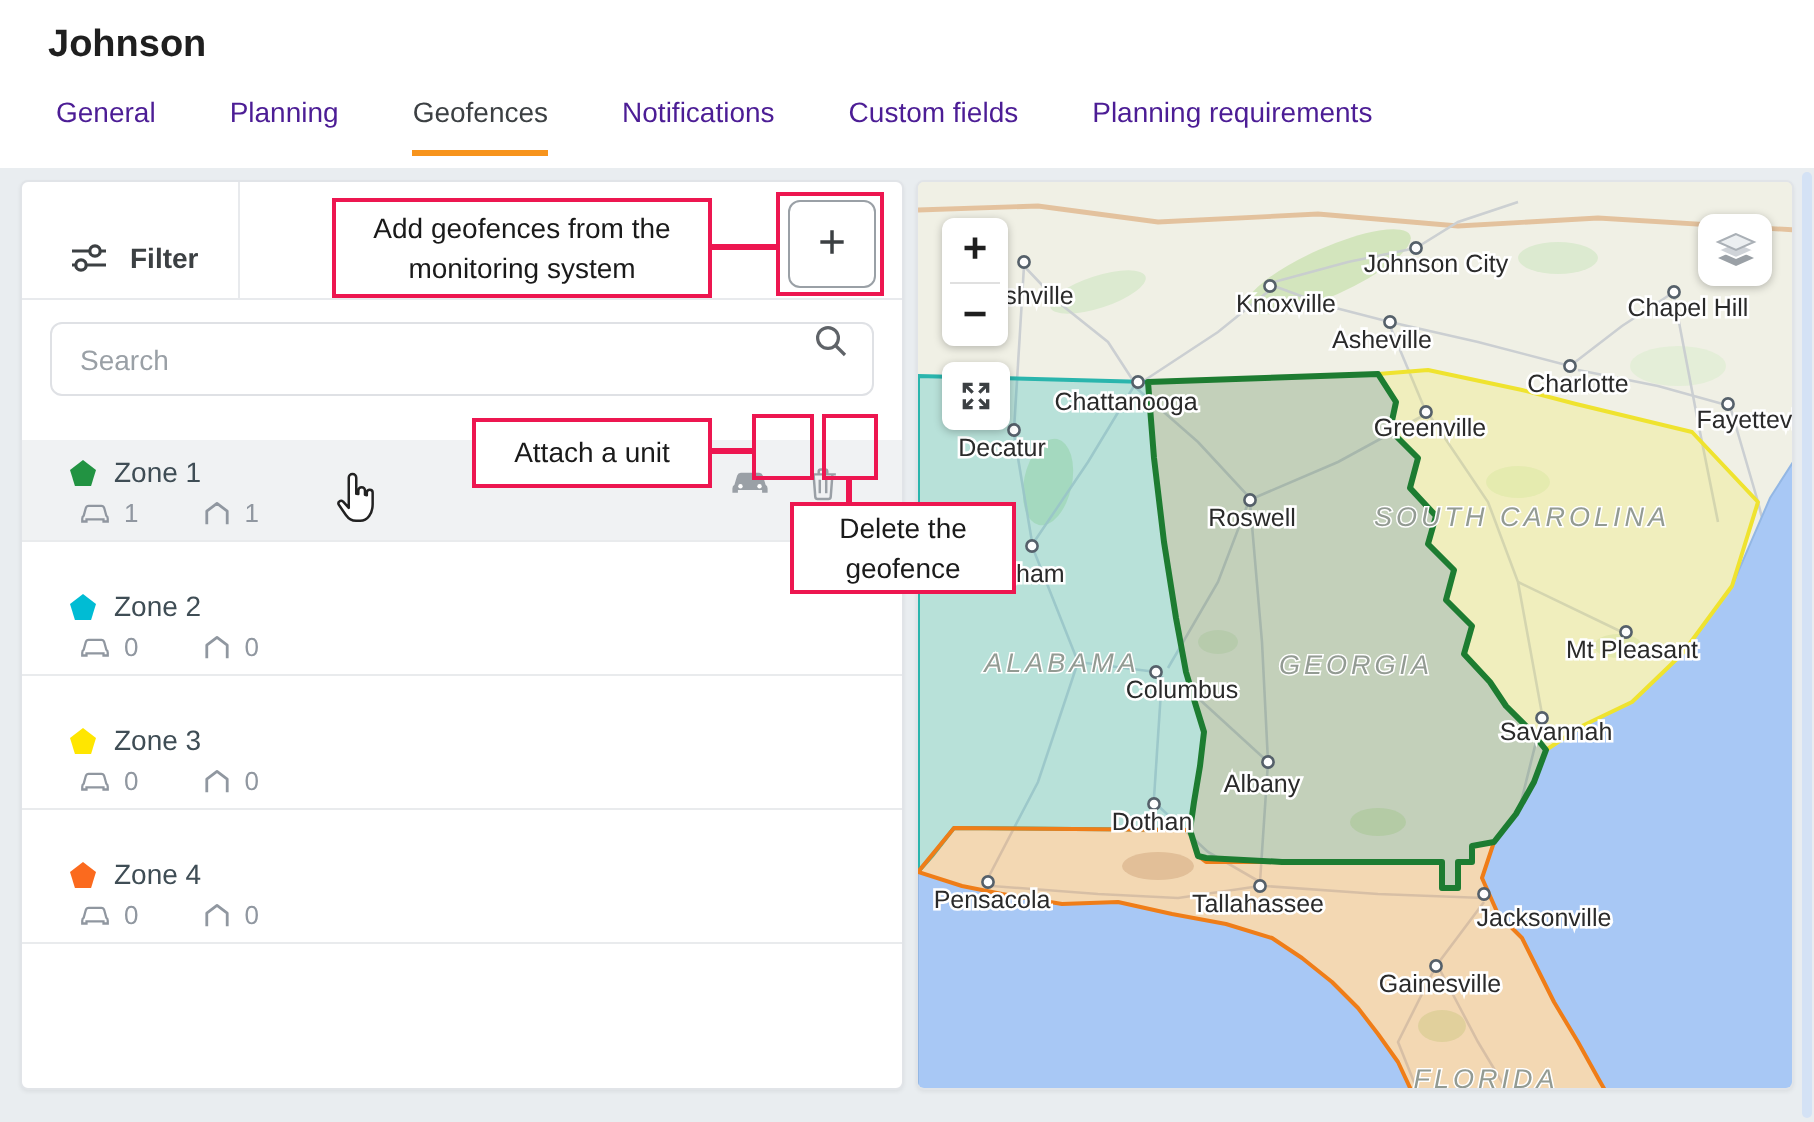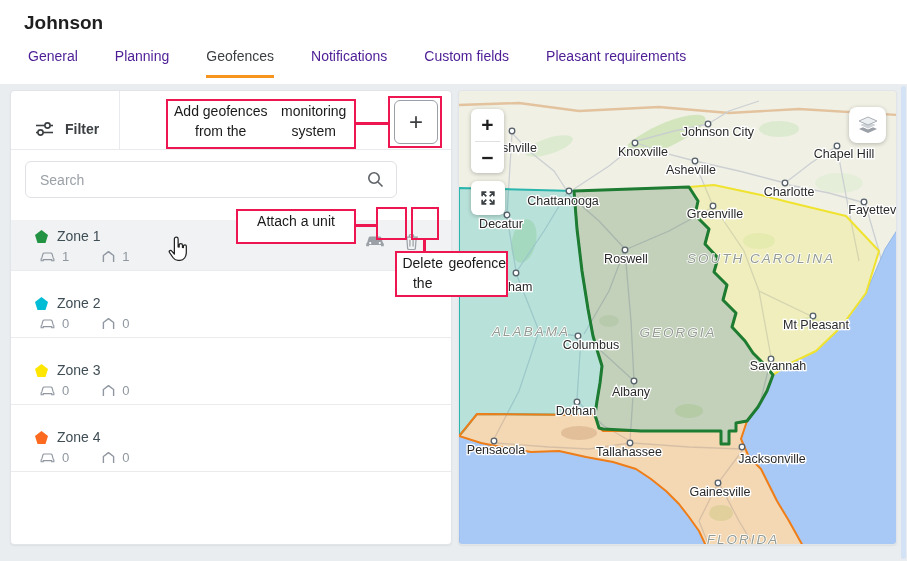--- a/index.html
+++ b/index.html
@@ -18,37 +18,37 @@
   .scroll-strip { position:absolute; right:1px; top:86px; width:5px; height:473px; background:#d4e2f5; border-radius:3px; }
 
   
   .card { position:absolute; background:#fff; border:1px solid #e1e4e8; border-radius:4px; box-shadow:0 1px 2px rgba(0,0,0,.06); }
   #left-card { left:10px; top:90px; width:442px; height:455px; }
   .toolbar { position:relative; height:59px; border-bottom:1px solid #e8eaed; }
   .filter-btn { position:absolute; left:24px; top:0; height:75px; display:flex; align-items:center; gap:11px; cursor:pointer; }
   .filter-btn span { font-size:14px; font-weight:700; color:#3c4043; }
   .toolbar-divider { position:absolute; left:108px; top:0; width:1px; height:58px; background:#e8eaed; }
   .plus-btn { position:absolute; left:383px; top:9px; width:44px; height:44px; border:1px solid #9aa0a6; border-radius:6px; background:#fff; display:flex; align-items:center; justify-content:center; font-size:24px; font-weight:300; color:#3c4043; cursor:pointer; }
-  .search-wrap { position:absolute; left:14px; top:70px; width:372px; height:37px; border:1px solid #dfe1e5; border-radius:6px; display:flex; align-items:center; }
+  .search-wrap { position:absolute; left:14px; top:70px; width:412px; height:37px; border:1px solid #dfe1e5; border-radius:6px; display:flex; }
   .search-wrap input { border:none; outline:none; flex:1; margin-left:14px; font-size:14px; color:#3c4043; font-family:"Liberation Sans",sans-serif; }
   .search-wrap input::placeholder { color:#9aa0a6; }
   .search-icon { margin-right:12px; display:flex; }
 
   .zone-list { position:absolute; left:0; top:113px; width:440px; }
   .zone-row { position:relative; height:51px; border-bottom:1px solid #e9ebed; cursor:pointer;margin-top:16px; }
   .zone-row.hovered { background:#f0f2f3; }
   .zone-pent { position:absolute; left:24px; top:10px; width:13px; height:13px; clip-path:polygon(50% 0,100% 38%,81% 100%,19% 100%,0 38%); }
   .zone-name { position:absolute; left:46px; top:8px; font-size:14px; font-weight:500; color:#3f4d55; }
   .zone-meta { position:absolute; left:28px; top:29px; display:flex; align-items:center; gap:6px; color:#9097a0; font-size:13px; }
   .zone-meta .gap { width:20px; }
   .row-actions { position:absolute; right:32px; top:13px; display:flex; gap:18px; }
   .icon-btn { background:none; border:none; cursor:pointer; display:flex; padding:0; }
 
   
-  .ann-box { position:absolute; background:#fff; border:2px solid var(--pink); display:flex; flex-direction:row; justify-content:center; font-size:14px; color:#1a1a1a; line-height:1.45; text-align:center; z-index:40; }
+  .ann-box { position:absolute; background:#fff; border:2px solid var(--pink); display:flex; flex-direction:column; align-items:center; justify-content:center; font-size:14px; color:#1a1a1a; line-height:1.45; text-align:center; z-index:40; }
   .hl-box { position:absolute; border:2px solid var(--pink); z-index:40; pointer-events:none; }
   .conn { position:absolute; background:var(--pink); z-index:40; }
 
   
   #map-card { left:458px; top:90px; width:439px; height:455px; overflow:hidden; background:#f0f0e5; }
   #map-svg { position:absolute; left:0; top:0; }
   .map-ctl { position:absolute; background:#fff; border-radius:6px; box-shadow:0 1px 4px rgba(0,0,0,.25); z-index:20; }
   #zoom-ctl { left:12px; top:18px; width:33px; height:64px; }
   .zoom-half { width:33px; height:32px; display:flex; align-items:center; justify-content:center; font-size:21px; font-weight:700; color:#1f1f1f; cursor:pointer; }
   #zoom-ctl .sep { width:25px; height:1px; background:#e0e0e0; margin:0 auto; }
@@ -67,21 +67,21 @@
 <div class="scroll-strip"></div>
 
 <div class="header">
   <div class="page-title">Johnson</div>
   <div class="tabs">
     <div class="tab">General</div>
     <div class="tab">Planning</div>
     <div class="tab active">Geofences</div>
     <div class="tab">Notifications</div>
     <div class="tab">Custom fields</div>
-    <div class="tab">Pleasant requirements</div>
+    <div class="tab">Planning requirements</div>
   </div>
 </div>
 
 <div class="card" id="left-card">
   <div class="toolbar">
     <div class="filter-btn">
       <svg width="19" height="14" viewBox="0 0 19 14">
         <line x1="1" y1="3.5" x2="18" y2="3.5" stroke="#3c4043" stroke-width="1.6"></line>
         <circle cx="12.5" cy="3.5" r="2.6" fill="#fff" stroke="#3c4043" stroke-width="1.6"></circle>
         <line x1="1" y1="10.5" x2="18" y2="10.5" stroke="#3c4043" stroke-width="1.6"></line>

